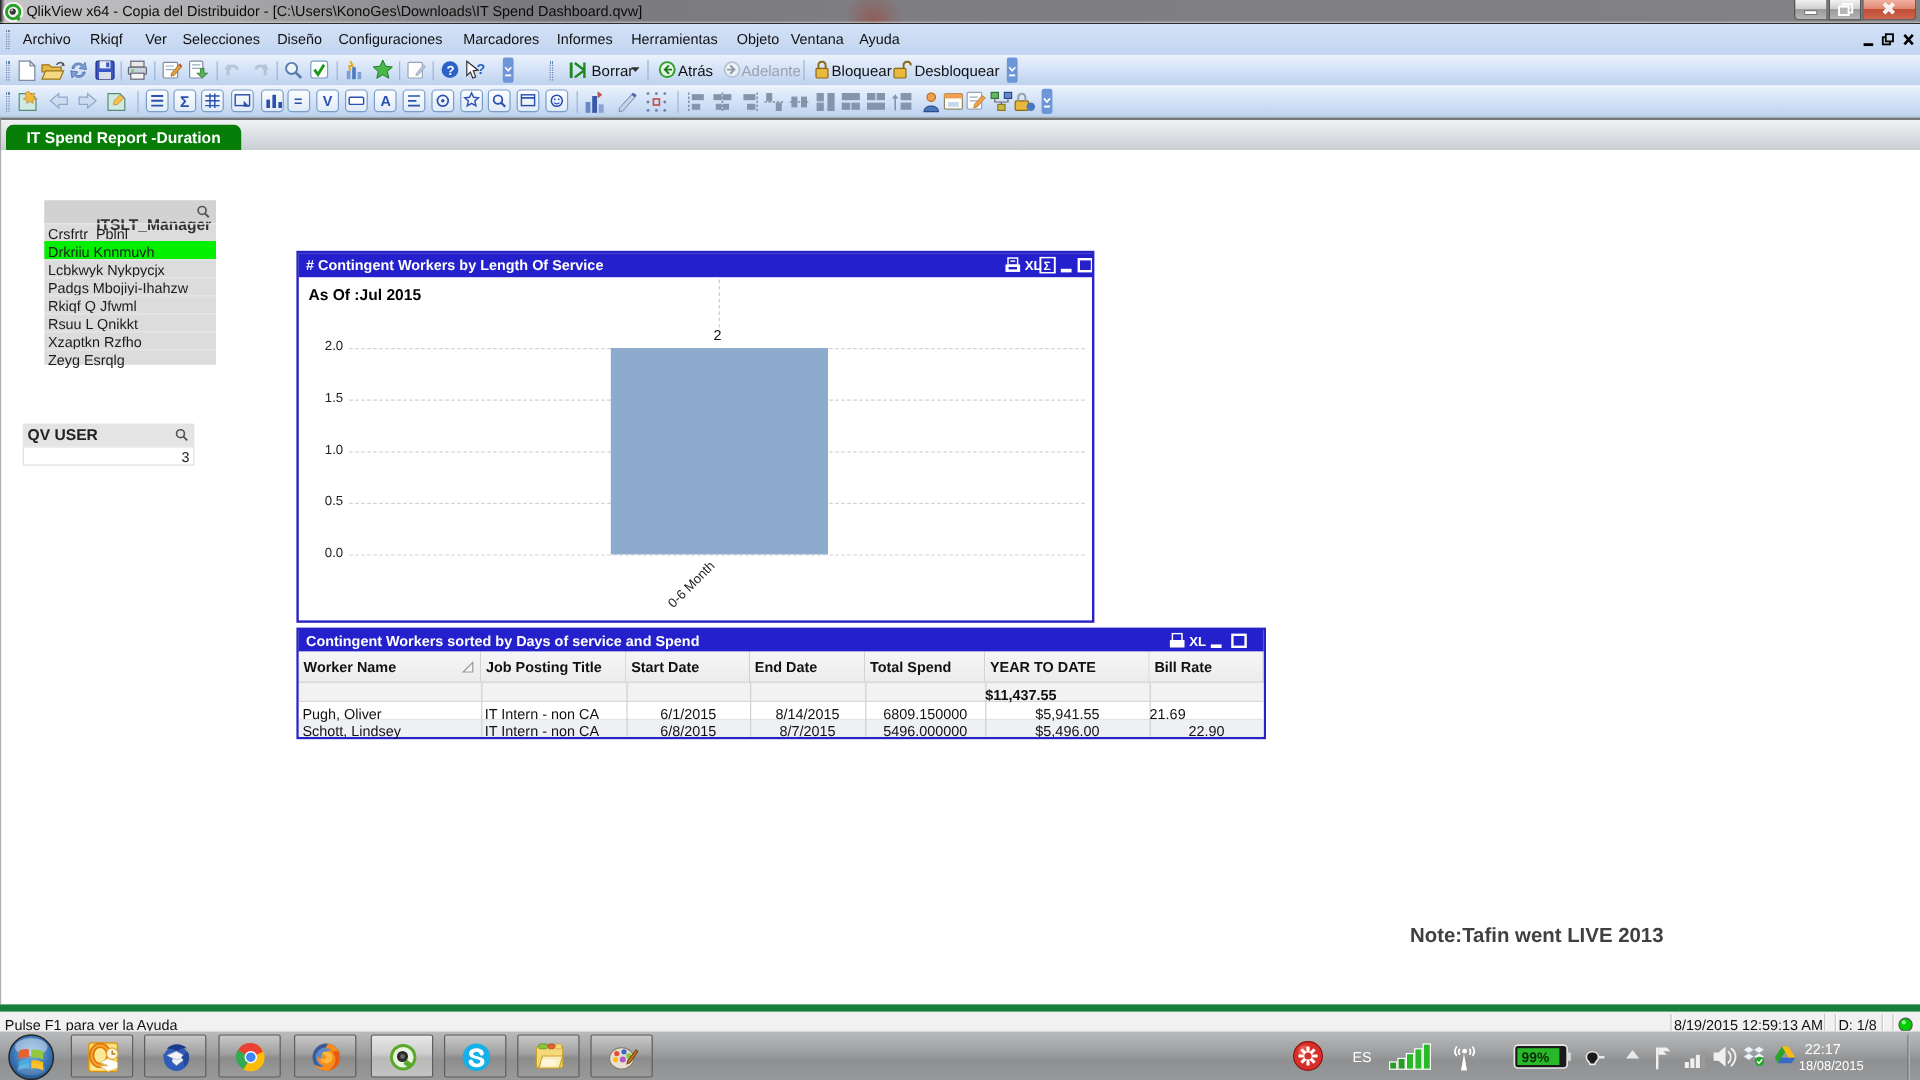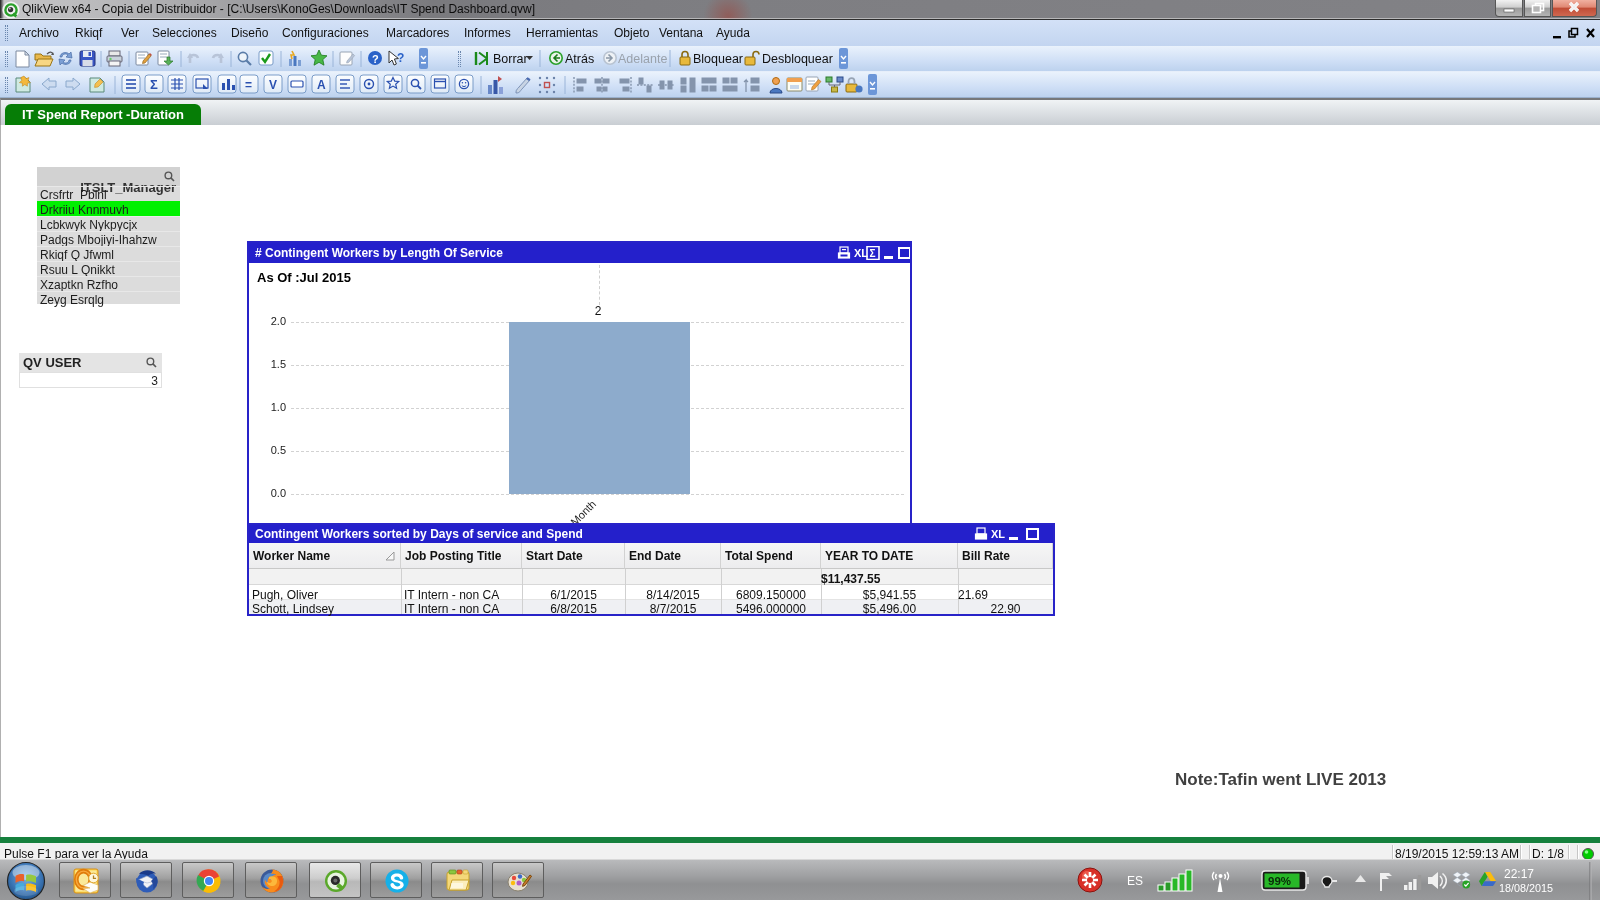--- a/index.html
+++ b/index.html
@@ -56,21 +56,21 @@
 
 
 #qvuser { position:absolute; left:18px; top:228px; width:143px; height:35px; font-size:12px; }
 #qvuser .hdr { position:absolute; left:0; top:0; width:143px; height:19px; background:#e4e4e4; font-weight:bold; font-size:13px; color:#222; padding:2px 4px 0 4px;}
 #qvuser .val { position:absolute; left:0; top:19px; width:143px; height:16px; background:#fff; border:1px solid #e0e0e0; text-align:right; padding:1px 3px 0 0; color:#222;}
 
 
 .mag { position:absolute; width:11px; height:11px; }
 
 
-#chartwin { position:absolute; left:246px; top:84px; width:665px; height:310px; background:#fff; border:2px solid #2823c8;margin-top:32px; }
+#chartwin { position:absolute; left:246px; top:84px; width:665px; height:310px; background:#fff; border:2px solid #2823c8; }
 #chartcap { position:absolute; left:0; top:0; width:661px; height:20px; background:#2420cb; color:#fff; font-size:12px; font-weight:bold; padding:3px 0 0 6px; }
 .capicons { position:absolute; top:3px; right:4px; width:80px; height:14px; }
 #asof { position:absolute; left:8px; top:27px; font-size:13px; font-weight:bold; color:#000; }
 .ylab { position:absolute; width:30px; text-align:right; font-size:11px; color:#222; }
 .gline { position:absolute; left:42px; width:613px; height:0; border-top:1px dashed #d2d2d2; }
 #bar { position:absolute; left:260px; top:79px; width:181px; height:172px; background:#8dabcc; }
 #vdash { position:absolute; left:350px; top:22px; width:0; height:40px; border-left:1px dashed #cfcfcf; }
 #blab { position:absolute; left:341px; top:61px; width:16px; text-align:center; font-size:12px; color:#111; }
 #xlab { position:absolute; left:310px; top:288px; font-size:11px; color:#222; transform:rotate(-45deg); transform-origin:0 50%; }
 

